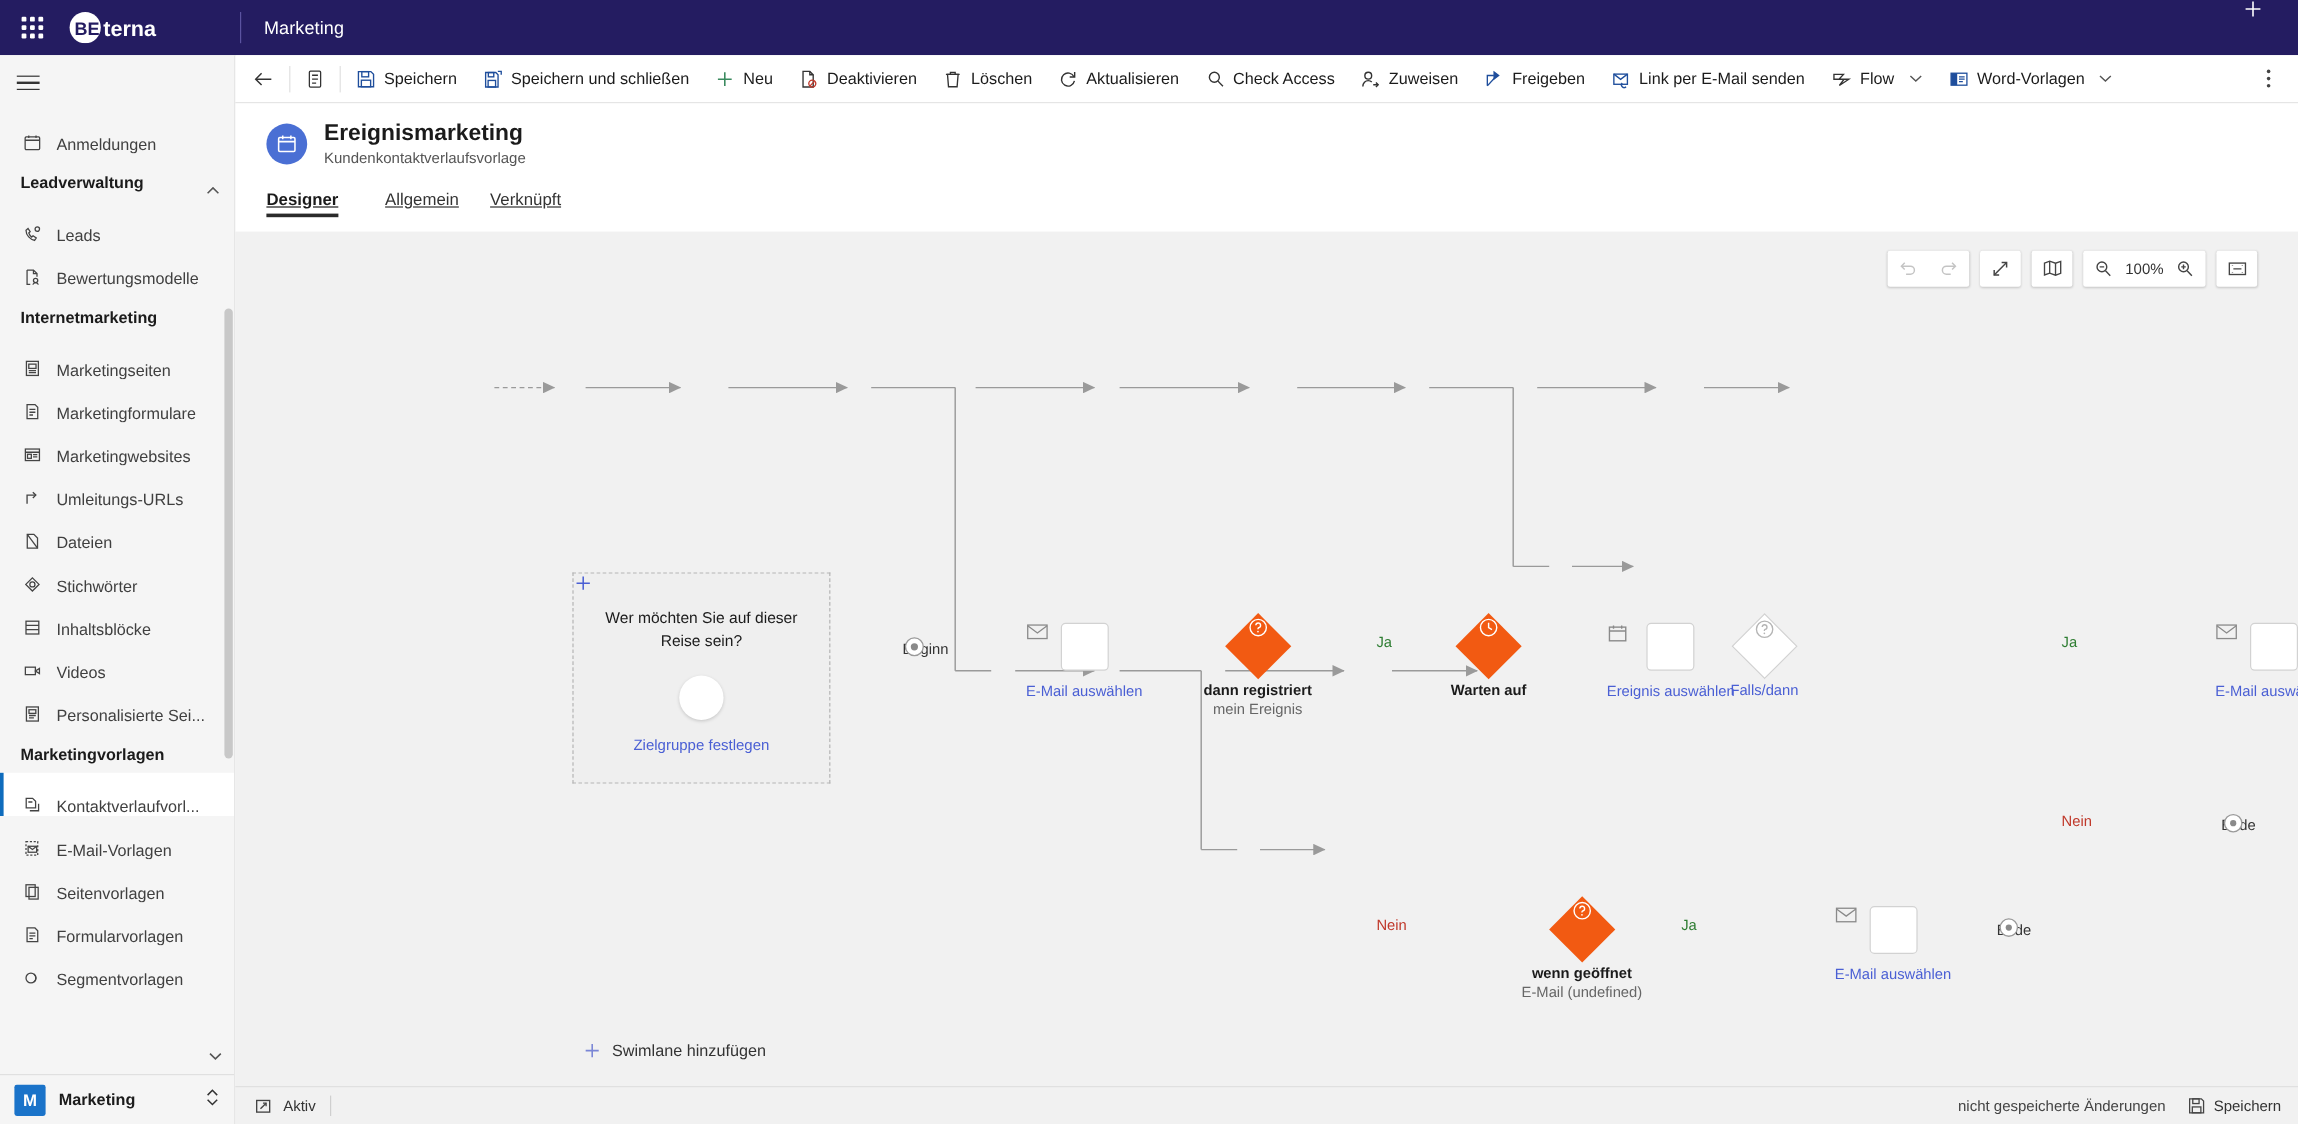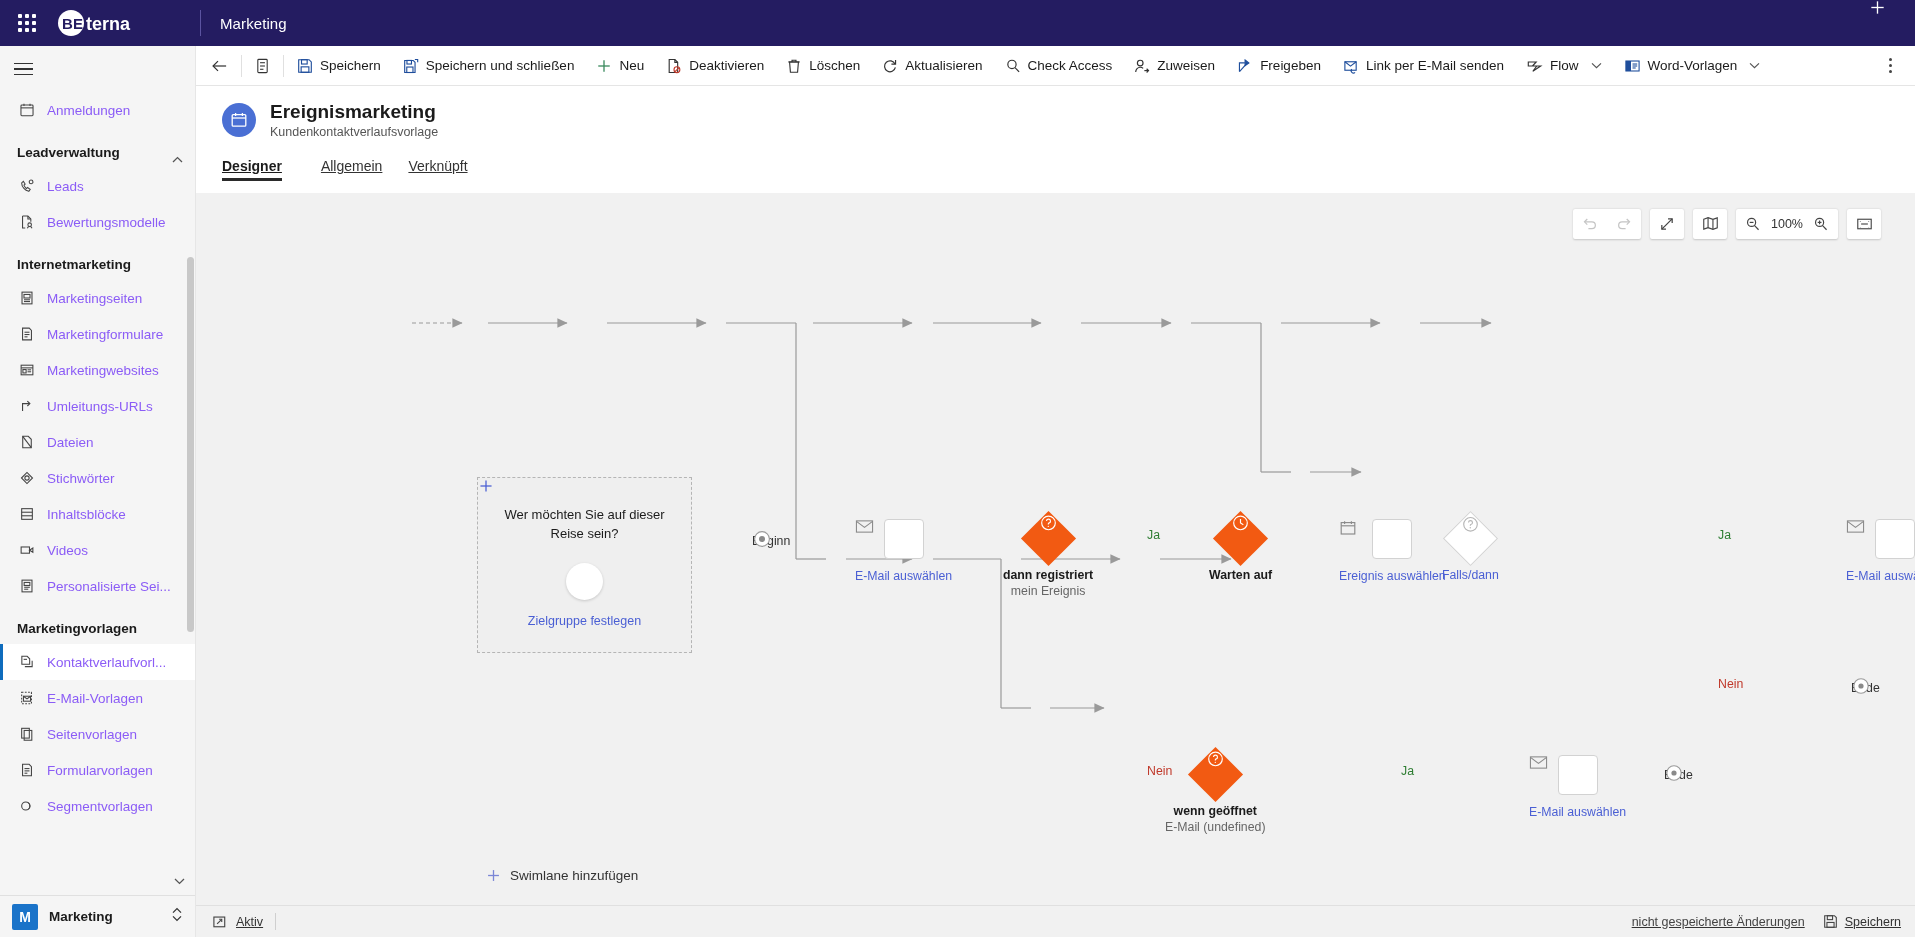--- a/index.html
+++ b/index.html
@@ -56,22 +56,22 @@
   }
   .hamburger {
     height: 46px; display: flex; align-items: center; padding-left: 14px; cursor: pointer;
   }
   .ham-lines { display: flex; flex-direction: column; gap: 4px; }
   .ham-lines i { width: 19px; height: 1.6px; background: #333; display: block; }
   .side-scroll {
     flex: 1; overflow: hidden; position: relative; padding-bottom: 2px;
   }
   .side-item {
-    height: 36px; display: flex; align-items: center; gap: 11px;
-    padding-left: 17px; cursor: pointer; font-size: 13.5px; color: #8b5cf6;
+    height: 36px; display: flex; align-items: flex-end; gap: 11px;
+    padding-left: 17px; cursor: pointer; font-size: 13.5px; color: #404040;
     position: relative;
   }
   .side-item.selected { background: #ffffff; }
   .side-item.selected::before {
     content: ""; position: absolute; left: 0; top: 0; bottom: 0;
     width: 3px; background: #0f6cbd;
   }
   .side-icon { width: 19px; height: 19px; flex: 0 0 19px; display: flex; align-items: center; justify-content: center; }
   .side-label { white-space: nowrap; overflow: hidden; text-overflow: ellipsis; }
   .side-group {
@@ -226,21 +226,21 @@
   .add-swimlane {
     position: absolute; left: 290px; bottom: 22px;
     display: flex; align-items: center; gap: 9px; cursor: pointer;
   }
   .add-swimlane-text { font-size: 13.5px; color: #333; }
 
   
   .statusbar {
     height: 32px; flex: 0 0 32px; background: #f1f1f1;
     border-top: 1px solid #e0e0e0; display: flex; align-items: center;
-    font-size: 12.5px; color: #333; padding: 0 14px 0 10px; text-decoration: underline;
+    font-size: 12.5px; color: #333; padding: 0 14px 0 10px;
   }
   .sb-icon { width: 26px; display: flex; align-items: center; justify-content: center; cursor: pointer; }
   .sb-status { padding-left: 4px; padding-right: 12px; }
   .sb-vsep { width: 1px; height: 17px; background: #cfcfcf; }
   .sb-spacer { flex: 1; }
   .sb-unsaved { color: #444; padding-right: 18px; }
   .sb-save { display: flex; align-items: center; gap: 7px; cursor: pointer; }
 </style>
 </head>
 <body>
@@ -896,21 +896,21 @@
         </div>
 
         <div class="term" style="left:1655px; top:483px;">
           <svg width="20" height="20" viewBox="0 0 20 20">
             <circle cx="10" cy="10" r="7.2" fill="#fff" stroke="#9a9a9a" stroke-width="1.1"></circle>
             <circle cx="10" cy="10" r="2.6" fill="#8a8a8a"></circle>
           </svg>
           <span class="term-label">Ende</span>
         </div>
 
-        <div class="node" style="left:969px; top:562px;">
+        <div class="node" style="left:1072px; top:562px;">
           <div class="node-diamond orange">
             <svg width="17" height="17" viewBox="0 0 18 18" fill="none" stroke="#fff" stroke-width="1.25">
               <circle cx="9" cy="9" r="7.2"></circle>
                 <path d="M6.9 7a2.1 2.1 0 1 1 2.5 2.2c-.5.2-.6.6-.6 1.1v.3"></path>
               <circle cx="8.8" cy="12.6" r=".75" fill="#fff" stroke="none"></circle>
             </svg>
           </div>
           <div class="node-label strong">wenn geöffnet</div>
           <div class="node-sub">E-Mail (undefined)</div>
         </div>

